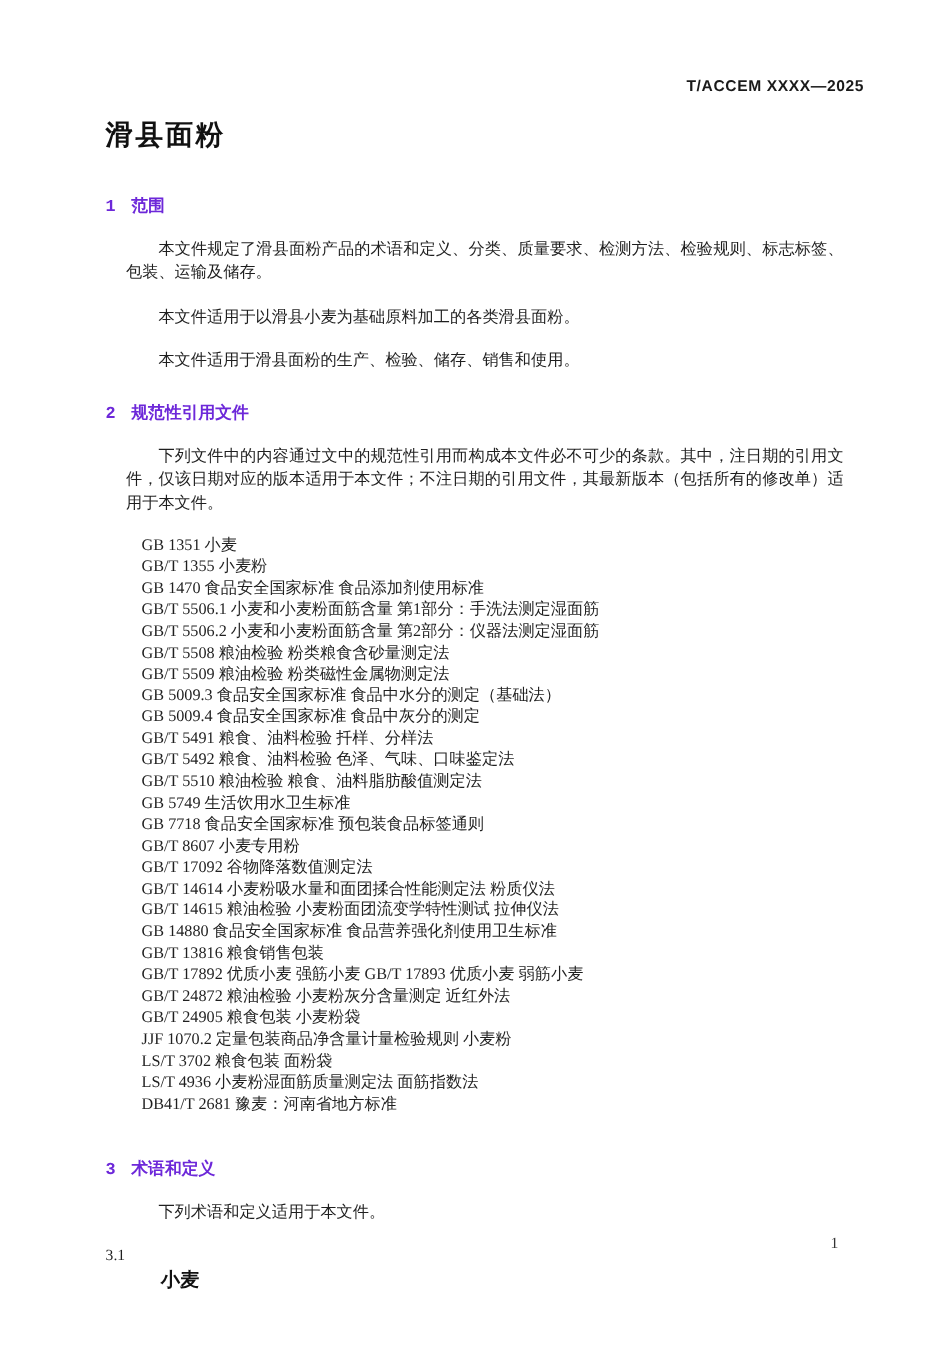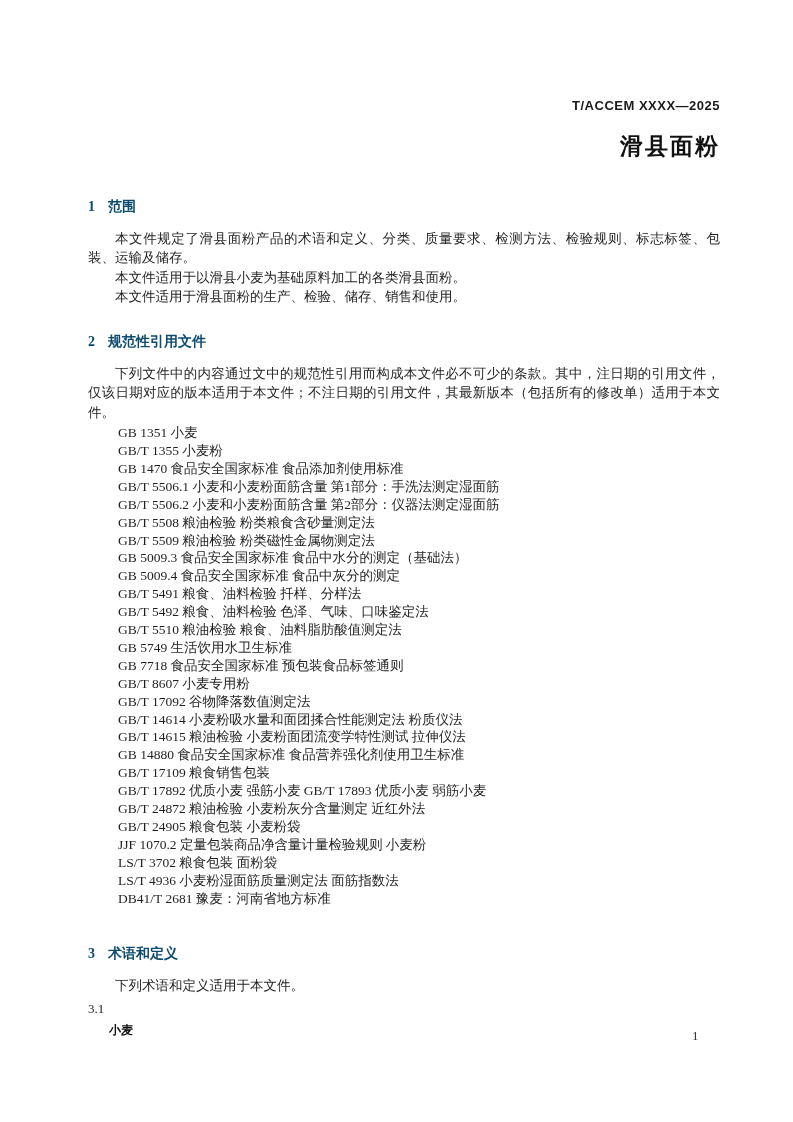--- a/index.html
+++ b/index.html
@@ -9,54 +9,54 @@
   }
   body {
     width: 793px;
     height: 1122px;
     position: relative;
     color: #1f1f1f;
     font-family: "Liberation Serif", "DejaVu Serif", serif;
     overflow: hidden;
   }
   .content {
-    padding: 97px 73px 0 88px;
+    padding: 63px 73px 0 88px;
   }
   .doc-code {
     text-align: right;
     font-family: "Liberation Sans", "DejaVu Sans", sans-serif;
     font-weight: bold;
     font-size: 13px;
     line-height: 18px;
     letter-spacing: 0.5px;
     color: #1a1a1a;
   }
   .doc-title {
-    text-align: right;
+    text-align: left;
     font-family: "Liberation Sans", "DejaVu Sans", sans-serif;
     font-weight: bold;
     font-size: 23px;
     line-height: 30px;
     letter-spacing: 2px;
     margin: 16px 0 0 0;
     color: #111;
   }
   .sec-heading {
-    font-family: Liberation Serif, serif;
+    font-family: Liberation Mono, monospace;
     font-weight: bold;
     font-size: 14px;
     line-height: 16px;
     margin: 38px 0 14px 0;
-    color: #0c4a6e;
+    color: #6d28d9;
   }
   .sec-heading.s2 { margin-top: 28px; }
   .sec-heading.s3 { }
   .sec-num { display: inline-block; margin-right: 13px; }
   .para {
-    margin: 0;
+    margin: 17px;
     font-size: 13.5px;
     line-height: 19.3px;
     text-indent: 2em;
     text-align: justify;
   }
   .refs {
     margin: 2px 0 4px 30px;
   }
   .ref {
     font-size: 13.5px;
@@ -64,23 +64,23 @@
     white-space: nowrap;
   }
   .term-num {
     font-size: 13px;
     line-height: 19px;
     margin-top: 4px;
   }
   .term-name {
     font-family: "Liberation Sans", "DejaVu Sans", sans-serif;
     font-weight: bold;
-    font-size: 12px;
+    font-size: 16px;
     line-height: 19px;
-    margin-left: 21px;
+    margin-left: 46px;
     margin-top: 3px;
     color: #111;
   }
   .page-num {
     position: absolute;
     left: 692px;
     top: 1028px;
     font-size: 13px;
     color: #333;
   }
@@ -119,21 +119,21 @@
     <div class="ref">GB/T 5491 粮食、油料检验 扦样、分样法</div>
     <div class="ref">GB/T 5492 粮食、油料检验 色泽、气味、口味鉴定法</div>
     <div class="ref">GB/T 5510 粮油检验 粮食、油料脂肪酸值测定法</div>
     <div class="ref">GB 5749 生活饮用水卫生标准</div>
     <div class="ref">GB 7718 食品安全国家标准 预包装食品标签通则</div>
     <div class="ref">GB/T 8607 小麦专用粉</div>
     <div class="ref">GB/T 17092 谷物降落数值测定法</div>
     <div class="ref">GB/T 14614 小麦粉吸水量和面团揉合性能测定法 粉质仪法</div>
     <div class="ref">GB/T 14615 粮油检验 小麦粉面团流变学特性测试 拉伸仪法</div>
     <div class="ref">GB 14880 食品安全国家标准 食品营养强化剂使用卫生标准</div>
-    <div class="ref">GB/T 17109 粮食销售包装</div>
+    <div class="ref">GB/T 13816 粮食销售包装</div>
     <div class="ref">GB/T 17892 优质小麦 强筋小麦 GB/T 17893 优质小麦 弱筋小麦</div>
     <div class="ref">GB/T 24872 粮油检验 小麦粉灰分含量测定 近红外法</div>
     <div class="ref">GB/T 24905 粮食包装 小麦粉袋</div>
     <div class="ref">JJF 1070.2 定量包装商品净含量计量检验规则 小麦粉</div>
     <div class="ref">LS/T 3702 粮食包装 面粉袋</div>
     <div class="ref">LS/T 4936 小麦粉湿面筋质量测定法 面筋指数法</div>
     <div class="ref">DB41/T 2681 豫麦：河南省地方标准</div>
   </div>
 
   <div class="sec-heading s3">

